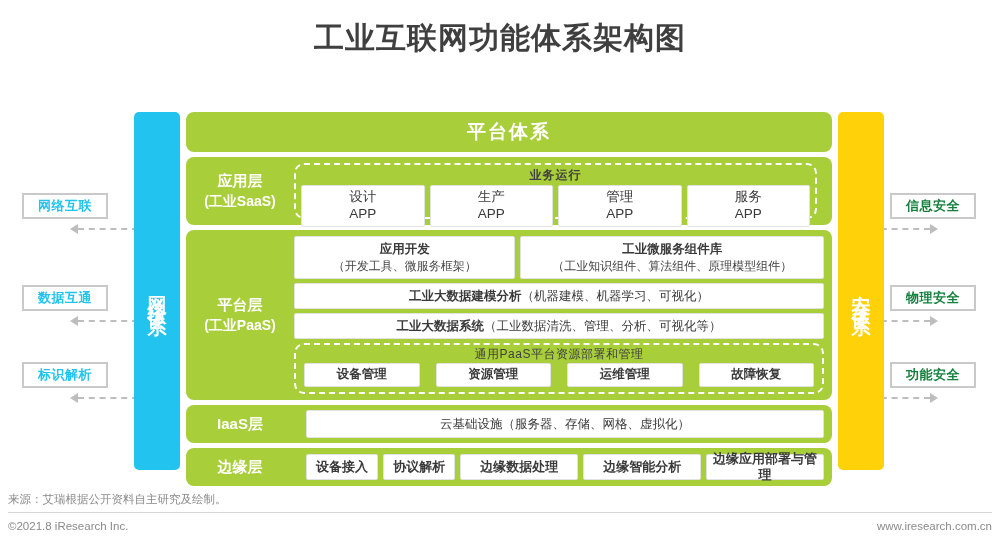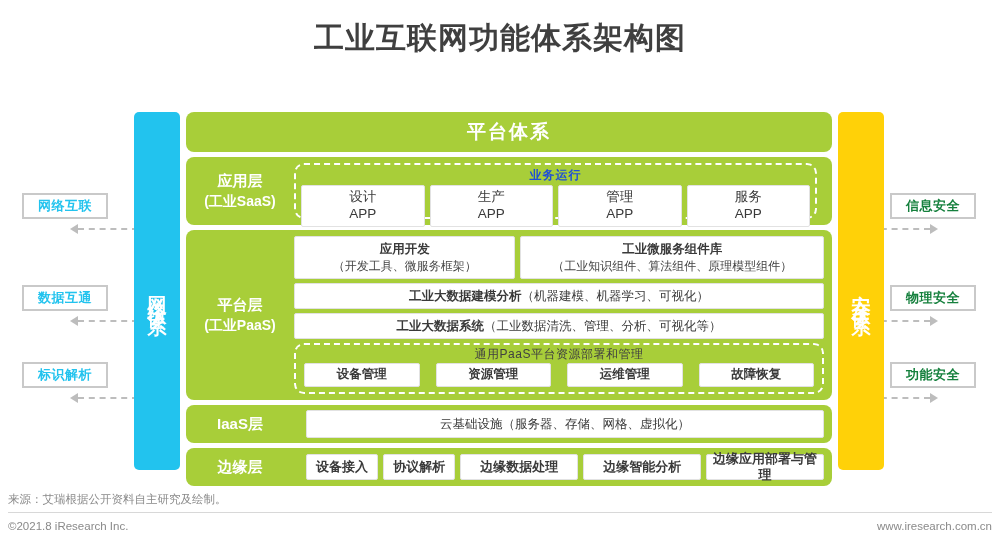--- a/index.html
+++ b/index.html
@@ -102,21 +102,21 @@
 
   
   .dgroup{
     border:2px dashed #ffffff;
     border-radius:10px;
     box-sizing:border-box;
     padding:2px 5px 5px 5px;
     display:flex;flex-direction:column;
   }
   .dgroup .gtitle{
-    text-align:center;color:#1d4ed8;font-size:12px;font-weight:bold;
+    text-align:center;color:#404040;font-size:12px;font-weight:bold;
     line-height:16px;margin-bottom:2px;letter-spacing:1px;
   }
   .dgroup .grow{display:flex;gap:5px;flex:1;}
 
   
   .cell{
     background:#ffffff;
     border:1px solid #e2e2e2;
     box-sizing:border-box;
     display:flex;flex-direction:column;

